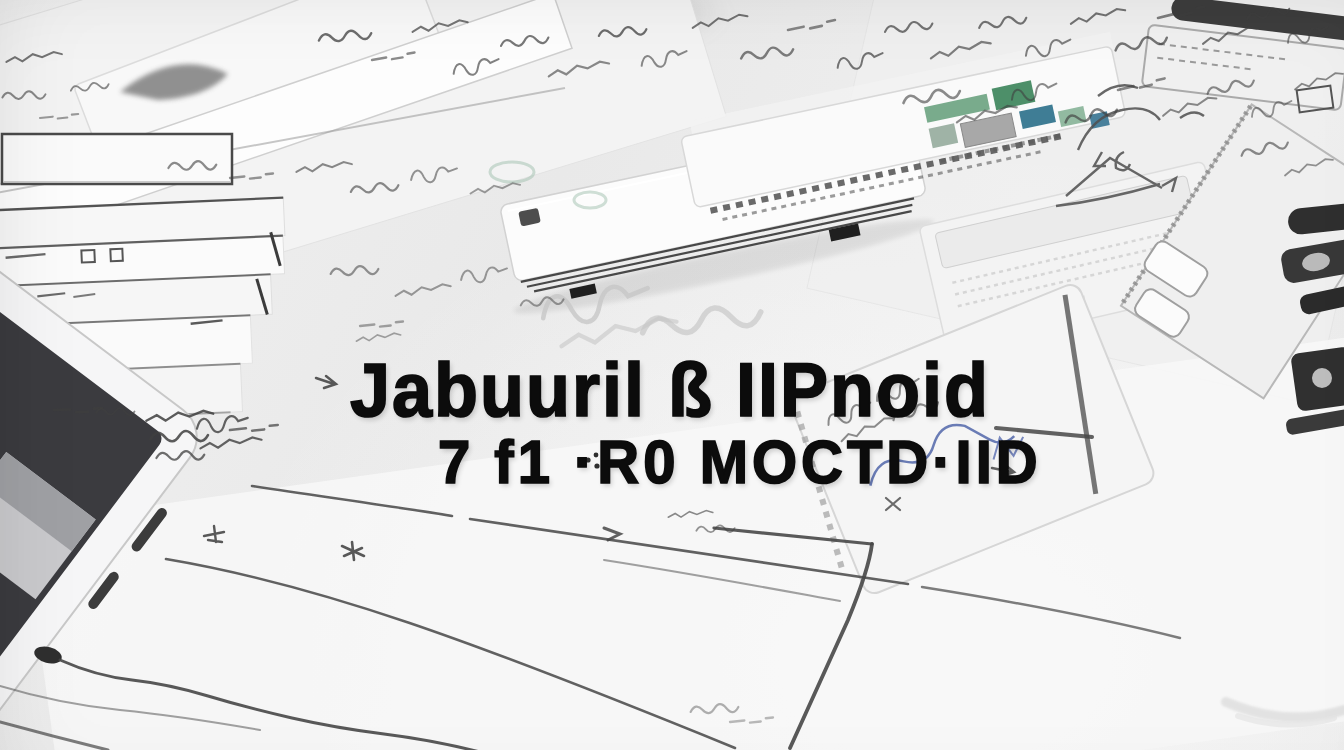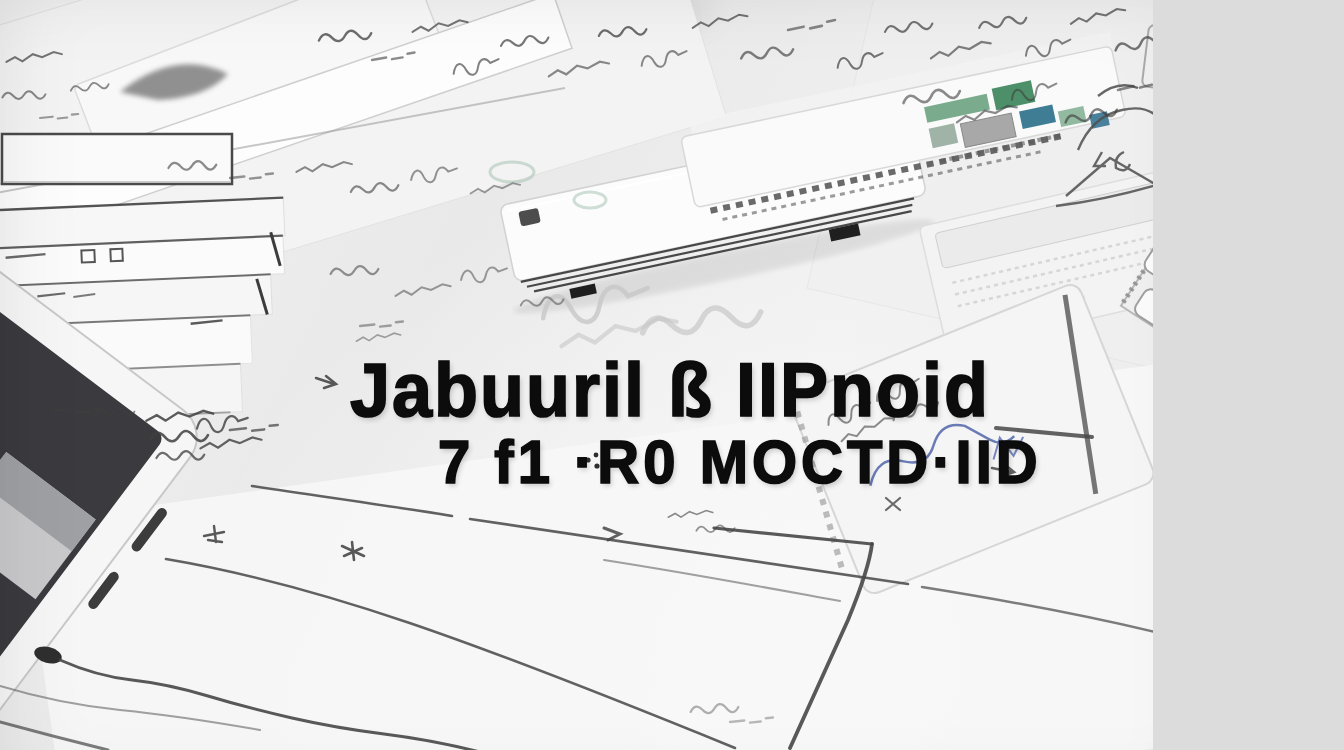--- a/index.html
+++ b/index.html
@@ -1,17 +1,17 @@
 <!DOCTYPE html>
 <html><head>
 <meta charset="utf-8">
 <style>
   html,body{margin:0;padding:0;background:#dcdcdc;}
   .scene{
-    position:relative;width:1153px;height:750px;overflow:hidden;
+    position:relative;width:1344px;height:750px;overflow:hidden;
     font-family:"Liberation Sans",sans-serif;
     background:
       radial-gradient(ellipse at 72% 88%, #fafafa 0%, rgba(250,250,250,0) 55%),
       linear-gradient(115deg,#f1f1f1 0%,#e9e9e9 38%,#efefef 66%,#e6e6e6 100%);
   }
   .scene::after{
     content:"";position:absolute;inset:0;pointer-events:none;
     box-shadow:inset 50px 0 90px -50px rgba(0,0,0,.08), inset 0 40px 90px -50px rgba(0,0,0,.07);
   }
   .blob{position:absolute;border-radius:50%;pointer-events:none;}

